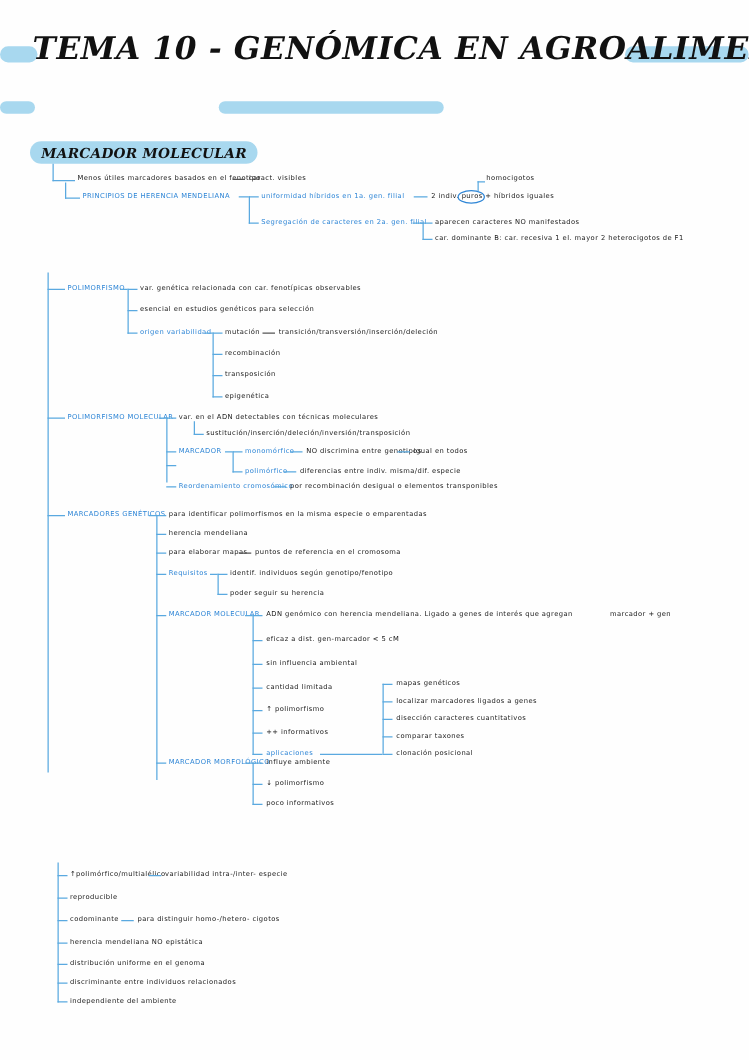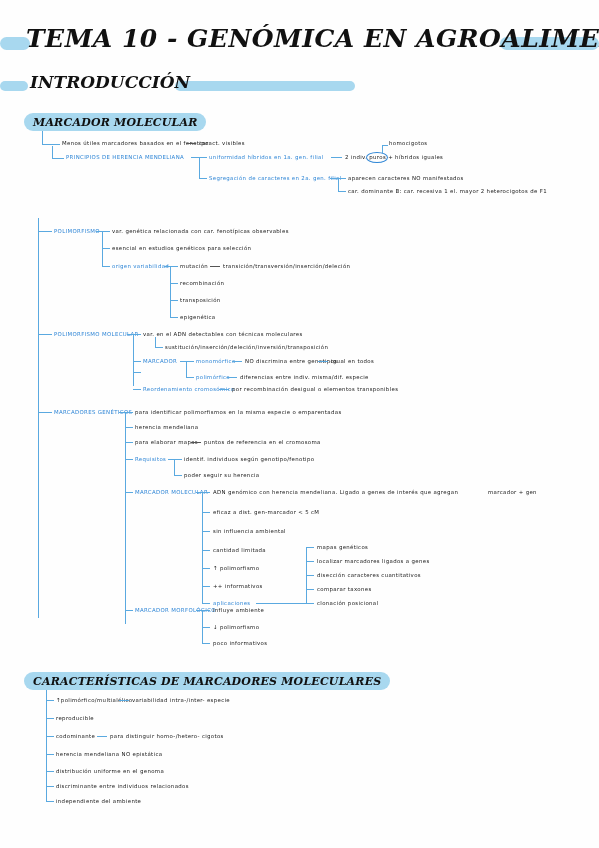--- a/index.html
+++ b/index.html
@@ -145,21 +145,20 @@
 
   <div class="title-row">
     <div class="title-bar-left"></div>
     <div class="title-bar-right"></div>
     <div class="title-text">TEMA 10 - GENÓMICA EN AGROALIMENTARIA</div>
   </div>
 
   <div class="subtitle-row">
     <div class="sub-bar-left"></div>
     <div class="sub-bar-right"></div>
-    <div class="subtitle-text">INTRODUCCIÓN</div>
   </div>
 
   <div class="pill" style="left:24px; top:113px;">
     <span>MARCADOR MOLECULAR</span>
   </div>
 
   <div class="v-line" style="left:42px; top:131px; height:14px;"></div>
   <div class="h-line" style="left:42px; top:144px; width:18px;"></div>
 
   <div class="node dark" style="left:62px; top:140px;">Menos útiles marcadores basados en el fenotipo</div>
@@ -317,23 +316,20 @@
   <div class="node blue" style="left:135px; top:607px;">MARCADOR MORFOLÓGICO</div>
   <div class="h-line" style="left:196px; top:610px; width:6px;"></div>
   <div class="v-line" style="left:202px; top:610px; height:34px;"></div>
   <div class="h-line" style="left:202px; top:610px; width:8px;"></div>
   <div class="h-line" style="left:202px; top:627px; width:8px;"></div>
   <div class="h-line" style="left:202px; top:643px; width:8px;"></div>
   <div class="node dark" style="left:213px; top:607px;">influye ambiente</div>
   <div class="node dark" style="left:213px; top:624px;">↓ polimorfismo</div>
   <div class="node dark" style="left:213px; top:640px;">poco informativos</div>
 
-  <div class="pill" style="left:24px; top:672px;">
-    <span>CARACTERÍSTICAS DE MARCADORES MOLECULARES</span>
-  </div>
 
   <div class="v-line" style="left:46px; top:690px; height:112px;"></div>
   <div class="h-line" style="left:46px; top:700px; width:8px;"></div>
   <div class="h-line" style="left:46px; top:718px; width:8px;"></div>
   <div class="h-line" style="left:46px; top:736px; width:8px;"></div>
   <div class="h-line" style="left:46px; top:754px; width:8px;"></div>
   <div class="h-line" style="left:46px; top:771px; width:8px;"></div>
   <div class="h-line" style="left:46px; top:786px; width:8px;"></div>
   <div class="h-line" style="left:46px; top:801px; width:8px;"></div>
 

